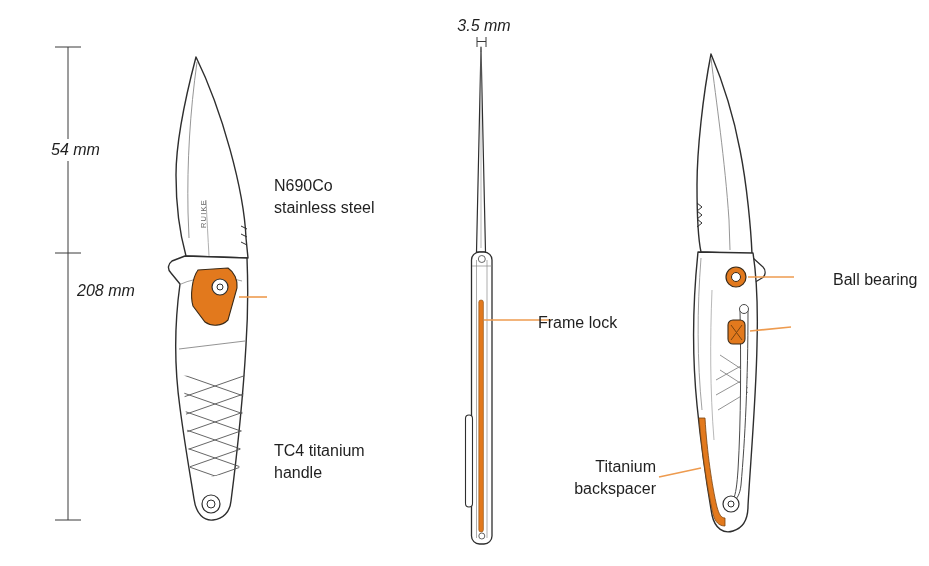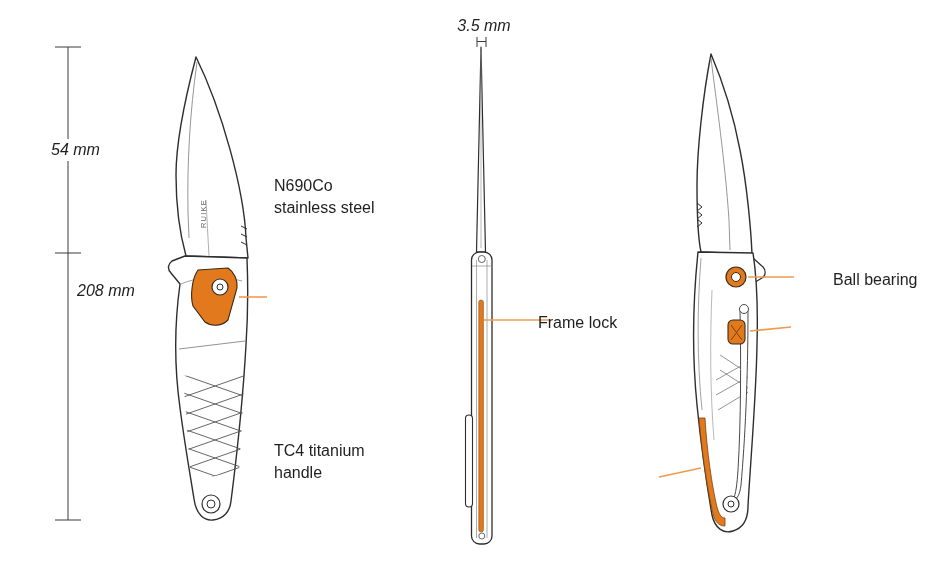--- a/index.html
+++ b/index.html
@@ -197,14 +197,15 @@
   <div class="label" style="left:274px;top:175px;width:112px;">N690Co stainless steel</div>
 
 
   <div class="label" style="left:274px;top:392px;width:110px;margin-top:48px;">TC4 titanium handle</div>
 
   <div class="label" style="left:538px;top:312px;width:100px;">Frame lock</div>
 
   <div class="label" style="left:801px;top:269px;width:100px;margin-left:32px;">Ball bearing</div>
 
 
+  <div class="label right-align" style="left:566px;top:456px;width:90px;">Titanium backspacer</div>
 
 </div>
 
 </body></html>

